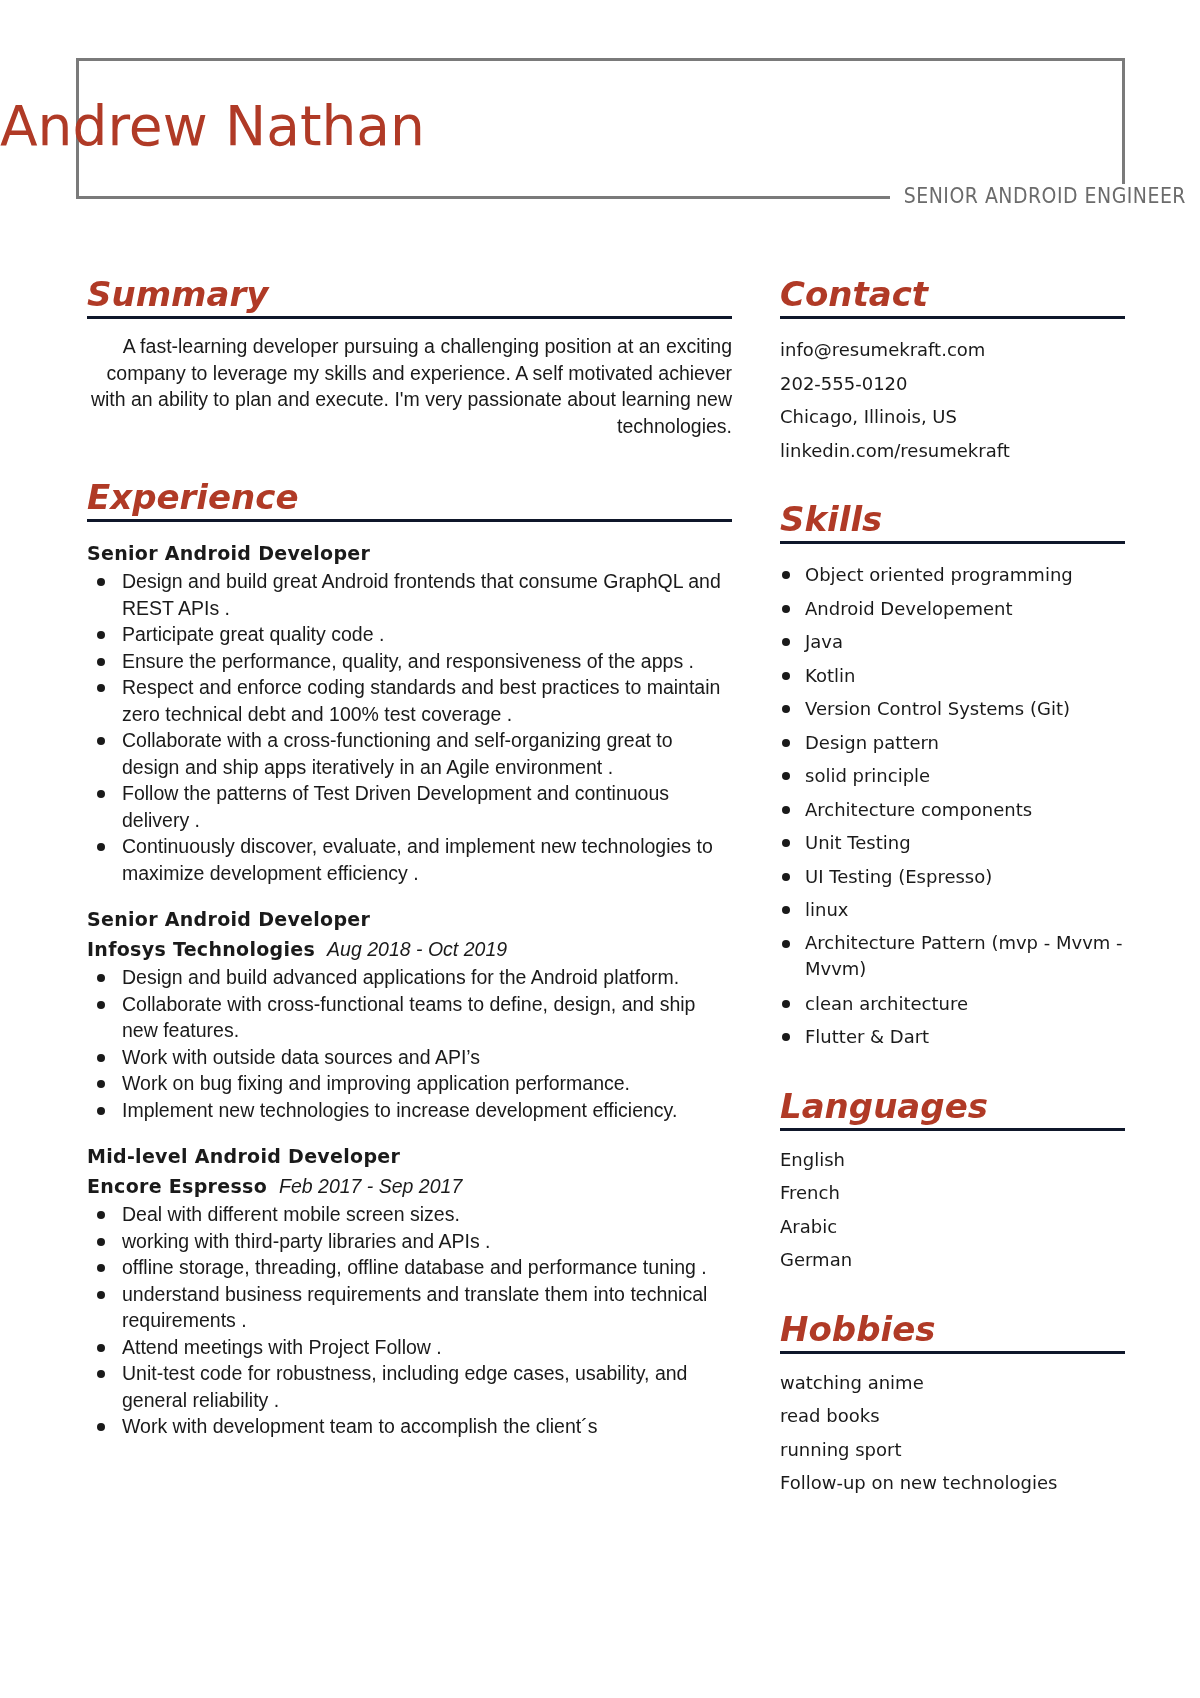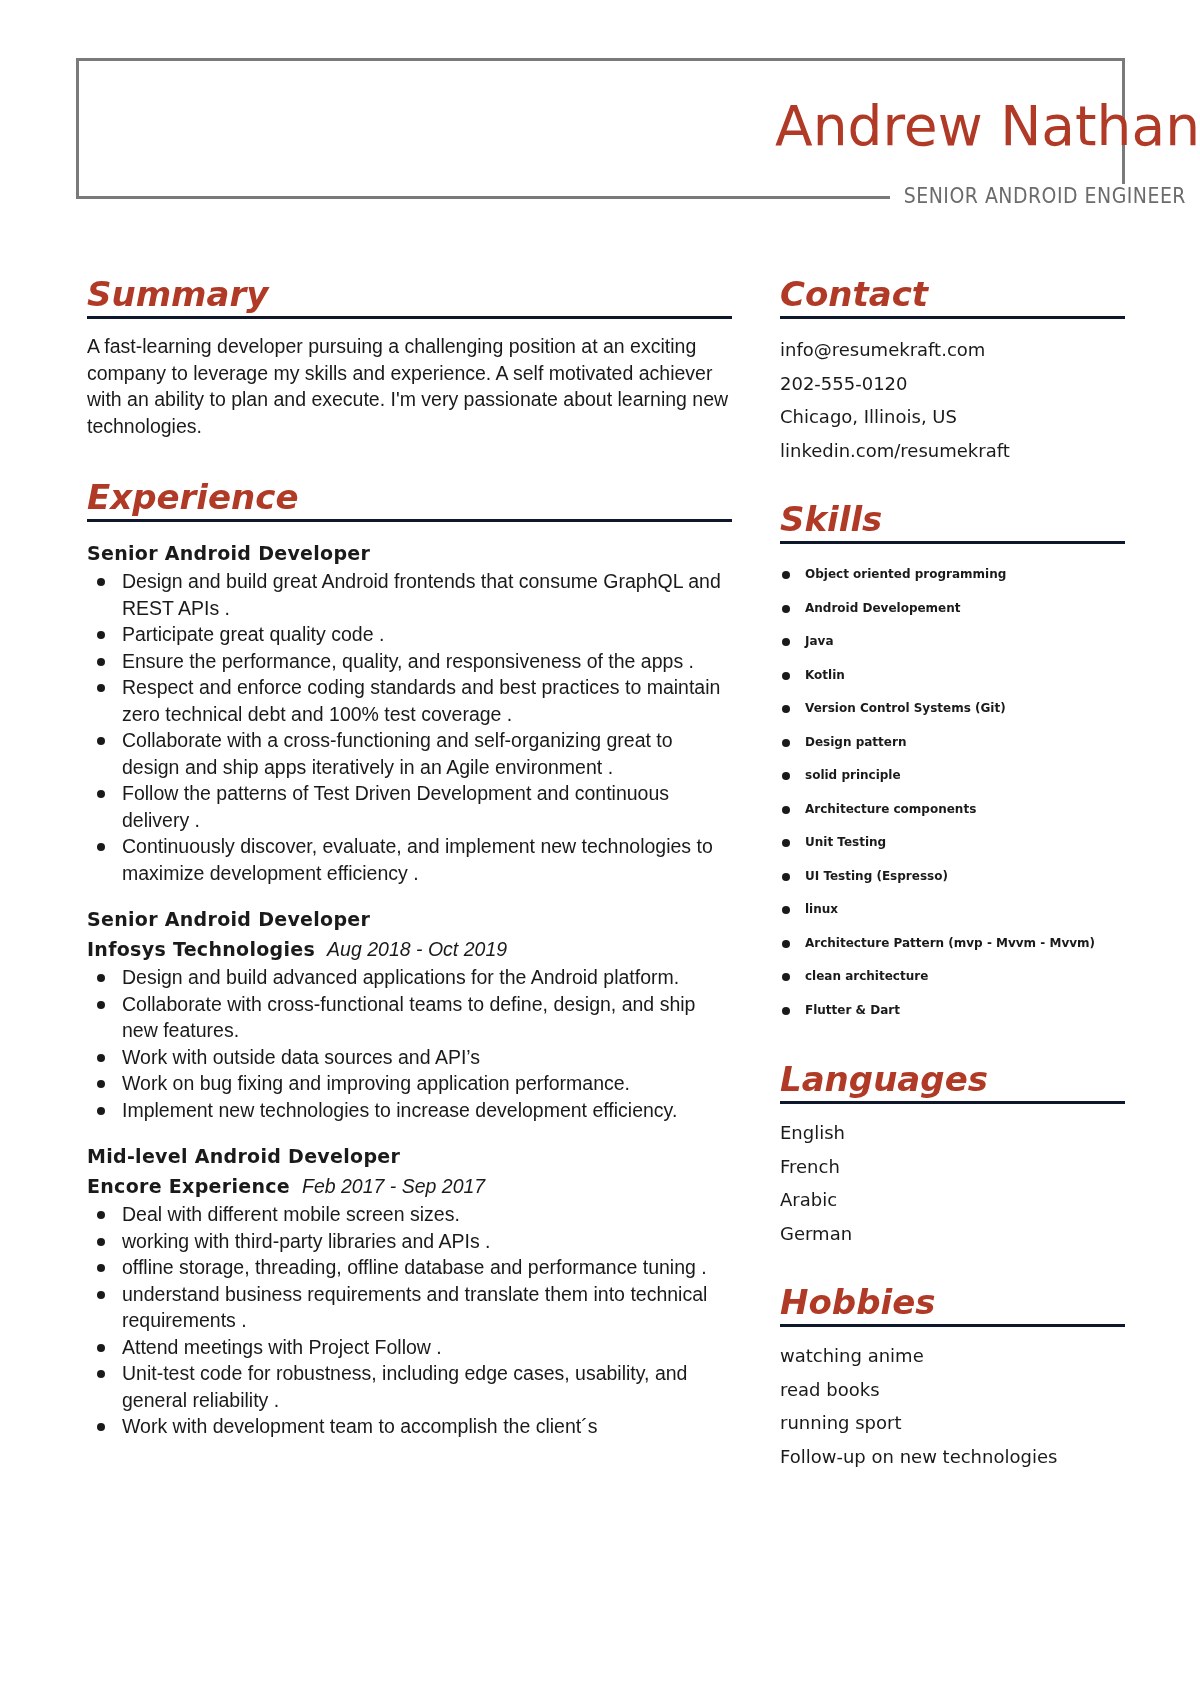--- a/index.html
+++ b/index.html
@@ -5,21 +5,21 @@
     html, body { margin: 0; padding: 0; background: #ffffff; }
     body {
       width: 1200px; height: 1698px; position: relative; overflow: hidden;
       font-family: "DejaVu Sans", sans-serif; color: #1a1a1a;
     }
     .header-box {
       position: absolute; left: 76px; top: 58px; width: 1049px; height: 139px;
       border: 3px solid #7a7a7a; border-bottom: none; box-sizing: border-box;
     }
     .name {
-      position: absolute; left: 0; right: 0; top: 94px; text-align: right;
+      position: absolute; left: 0; right: 0; top: 94px; text-align: left;
       font-family: "DejaVu Sans", sans-serif; font-size: 55px; font-weight: 500;
       color: #b03a26; letter-spacing: 0px;
     }
     .title-line {
       position: absolute; left: 76px; top: 196px; width: 1049px; height: 3px; background: #7a7a7a;
     }
     .title-label {
       position: absolute; left: 0; right: 0; top: 184px; text-align: right;
     }
     .title-label span {
@@ -29,21 +29,21 @@
     }
     .col-left { position: absolute; left: 87px; top: 272px; width: 645px; }
     .col-right { position: absolute; left: 780px; top: 272px; width: 345px; }
     .section-head {
       font-family: "DejaVu Sans", sans-serif; font-style: italic; font-weight: bold;
       font-size: 34px; color: #b03a26; line-height: 44px; margin: 0;
       border-bottom: 3px solid #0f172a; padding-bottom: 0px;
     }
     .summary-text {
       font-family: "Liberation Sans", sans-serif; font-size: 19.5px; line-height: 26.5px;
-      margin: 14px 0 0 0; color: #1a1a1a;
+      margin: 14px 0 0 0; color: #1a1a1a; text-align: right;
     }
     .exp-head { margin-top: 36px; }
     .job { margin-top: 16px; }
     .job + .job { margin-top: 18px; }
     .job-role, .job-company {
       font-family: "DejaVu Sans", sans-serif; font-weight: bold; font-size: 19px;
       line-height: 30px; color: #1a1a1a; letter-spacing: 0.3px;
     }
     .job-dates {
       font-family: "Liberation Sans", sans-serif; font-style: italic; font-weight: normal;
@@ -59,21 +59,21 @@
       background: #1a1a1a;
     }
     .contact-list { margin-top: 14px; }
     .contact-item {
       font-family: "DejaVu Sans", sans-serif; font-size: 18px; line-height: 33.5px; color: #1a1a1a;
     }
     .right-section { margin-top: 30px; }
     .skills-list { margin-top: 14px; }
     .skills-list li {
       position: relative; padding-left: 25px; list-style: none;
-      font-family: "DejaVu Sans", sans-serif; font-size: 12px; line-height: 33.5px; font-weight: bold;
+      font-family: "DejaVu Sans", sans-serif; font-size: 18px; line-height: 33.5px;
     }
     .skills-list li.wrap { line-height: 26.5px; padding-top: 3px; padding-bottom: 4px; }
     .skills-list li .dot {
       position: absolute; left: 2px; top: 13px; width: 8px; height: 8px; border-radius: 50%;
       background: #1a1a1a;
     }
     .skills-list { padding: 0; margin-bottom: 0; }
     .plain-list { margin-top: 12px; }
     .plain-item {
       font-family: "DejaVu Sans", sans-serif; font-size: 18px; line-height: 33.5px;
@@ -121,21 +121,21 @@
         <li><span class="dot"></span><span>Collaborate with cross-functional teams to define, design, and ship new features.</span></li>
         <li><span class="dot"></span><span>Work with outside data sources and API’s</span></li>
         <li><span class="dot"></span><span>Work on bug fixing and improving application performance.</span></li>
         <li><span class="dot"></span><span>Implement new technologies to increase development efficiency.</span></li>
       </ul>
     </div>
 
     <div class="job">
       <div class="job-role">Mid-level Android Developer</div>
       <div class="job-company">
-        <span>Encore Experience</span><span class="job-dates">Feb 2017 - Sep 2017</span>
+        <span>Encore Espresso</span><span class="job-dates">Feb 2017 - Sep 2017</span>
       </div>
       <ul class="bullets">
         <li><span class="dot"></span><span>Deal with different mobile screen sizes.</span></li>
         <li><span class="dot"></span><span>working with third-party libraries and APIs .</span></li>
         <li><span class="dot"></span><span> offline storage, threading, offline database and performance tuning .</span></li>
         <li><span class="dot"></span><span>understand business requirements and translate them into technical requirements .</span></li>
         <li><span class="dot"></span><span>Attend meetings with Project Follow .</span></li>
         <li><span class="dot"></span><span>Unit-test code for robustness, including edge cases, usability, and general reliability .</span></li>
         <li><span class="dot"></span><span>Work with development team to accomplish the client´s</span></li>
       </ul>

